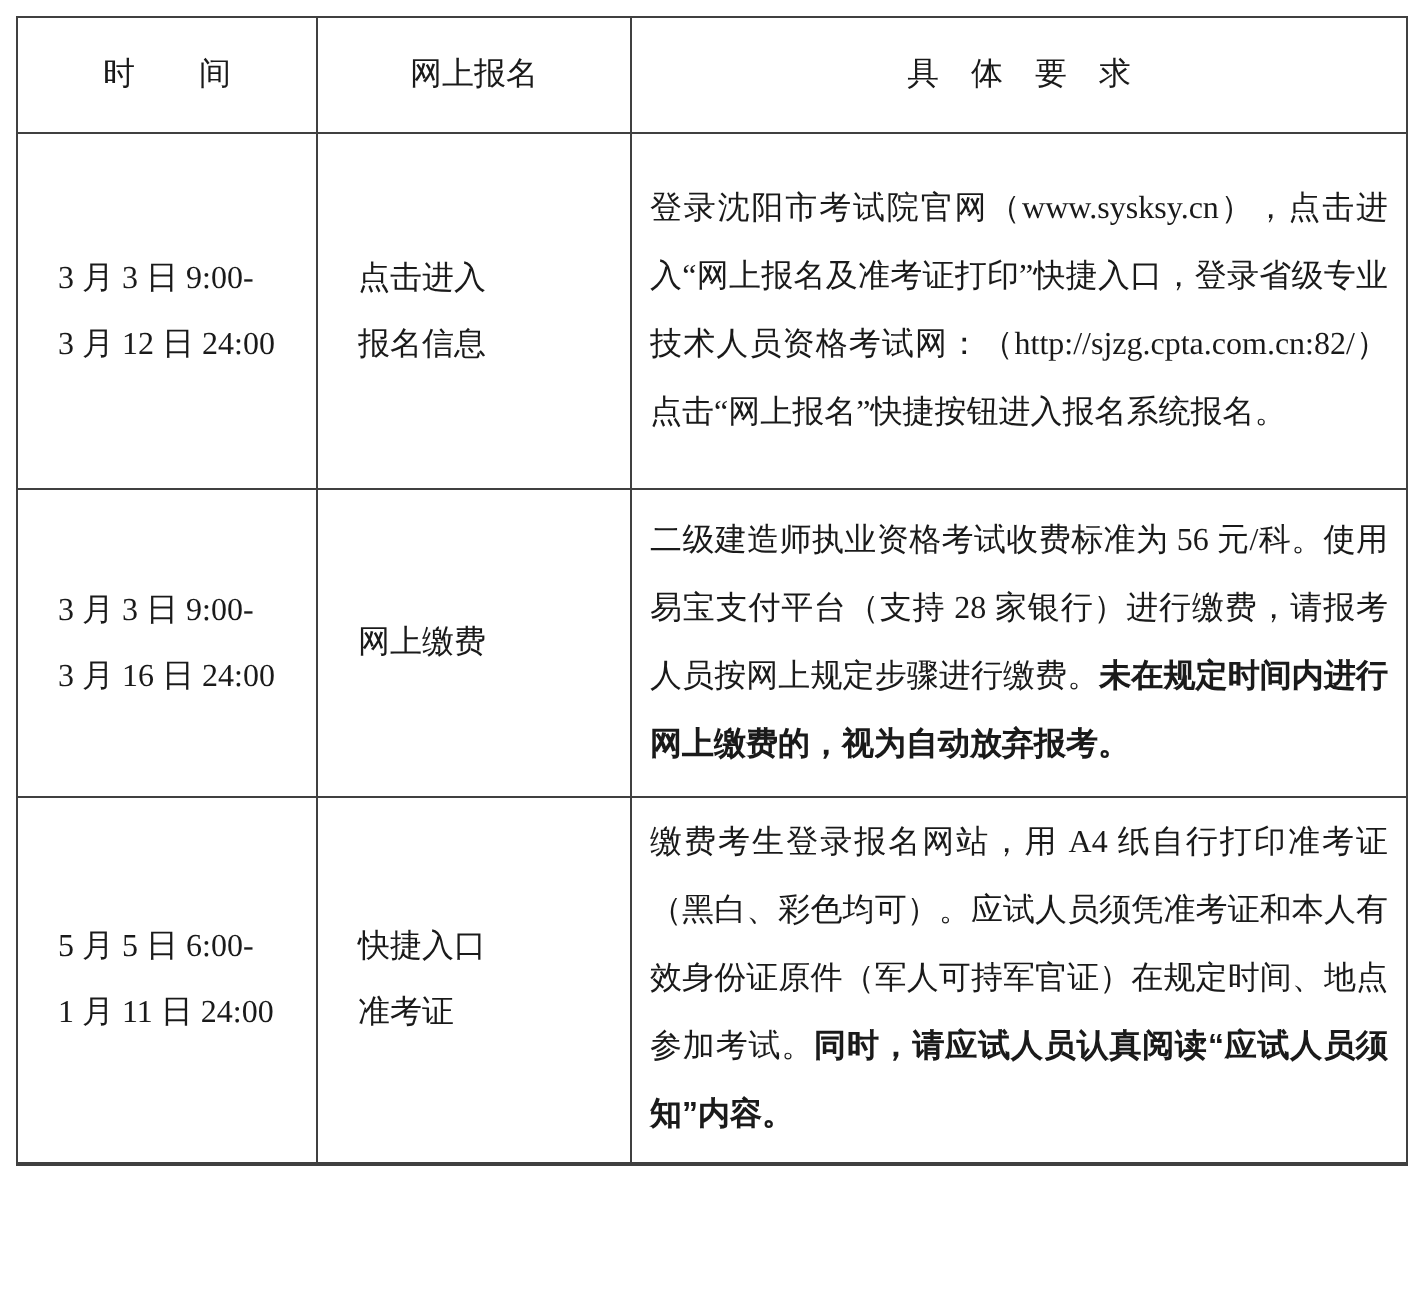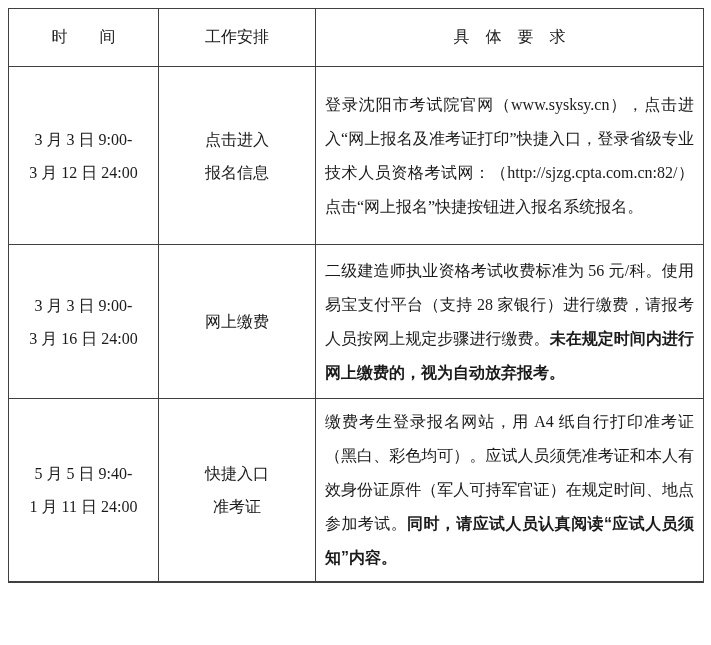--- a/index.html
+++ b/index.html
@@ -39,23 +39,23 @@
   col.c-req  { width: 388px; }
 
   th.hdr {
     height: 55px;
     text-align: center;
     font-family: "Liberation Sans", "DejaVu Sans", sans-serif;
     font-weight: bold;
     font-size: 16px;
   }
   td.time-cell, td.task-cell {
-    text-align: center;
+    text-align: left;
     line-height: 33px;
-    padding: 0 0;
+    padding: 0 20px;
   }
   td.req-cell {
     padding: 6px 9px;
     line-height: 34px;
     text-align: justify;
     text-justify: inter-character;
   }
   td.req-cell .seg-bold {
     font-weight: bold;
     font-family: "Liberation Sans", "DejaVu Sans", sans-serif;
@@ -71,21 +71,21 @@
 <div class="page">
   <table class="schedule">
     <colgroup>
       <col class="c-time">
       <col class="c-task">
       <col class="c-req">
     </colgroup>
     <tbody>
         <tr>
       <th class="hdr">时　　间</th>
-      <th class="hdr">工作安排</th>
+      <th class="hdr">网上报名</th>
       <th class="hdr">具　体　要　求</th>
     </tr>
     <tr class="r1">
       <td class="time-cell">
             <div>3 月 3 日 9:00-</div>
             <div>3 月 12 日 24:00</div>
           </td>
       <td class="task-cell">
             <div>点击进入</div>
             <div>报名信息</div>
@@ -97,21 +97,21 @@
             <div>3 月 3 日 9:00-</div>
             <div>3 月 16 日 24:00</div>
           </td>
       <td class="task-cell">
             <div>网上缴费</div>
           </td>
       <td class="req-cell"><span>二级建造师执业资格考试收费标准为 56 元/科。使用易宝支付平台（支持 28 家银行）进行缴费，请报考人员按网上规定步骤进行缴费。</span><span class="seg-bold">未在规定时间内进行网上缴费的，视为自动放弃报考。</span></td>
     </tr>
     <tr class="r4 tbl-bottom">
       <td class="time-cell">
-            <div>5 月 5 日 9:40-</div>
+            <div>5 月 5 日 6:00-</div>
             <div>1 月 11 日 24:00</div>
           </td>
       <td class="task-cell">
             <div>快捷入口</div>
             <div>准考证</div>
           </td>
       <td class="req-cell"><span>缴费考生登录报名网站，用 A4 纸自行打印准考证（黑白、彩色均可）。应试人员须凭准考证和本人有效身份证原件（军人可持军官证）在规定时间、地点参加考试。</span><span class="seg-bold">同时，请应试人员认真阅读“应试人员须知”内容。</span></td>
     </tr>
   </tbody>
     </table>

